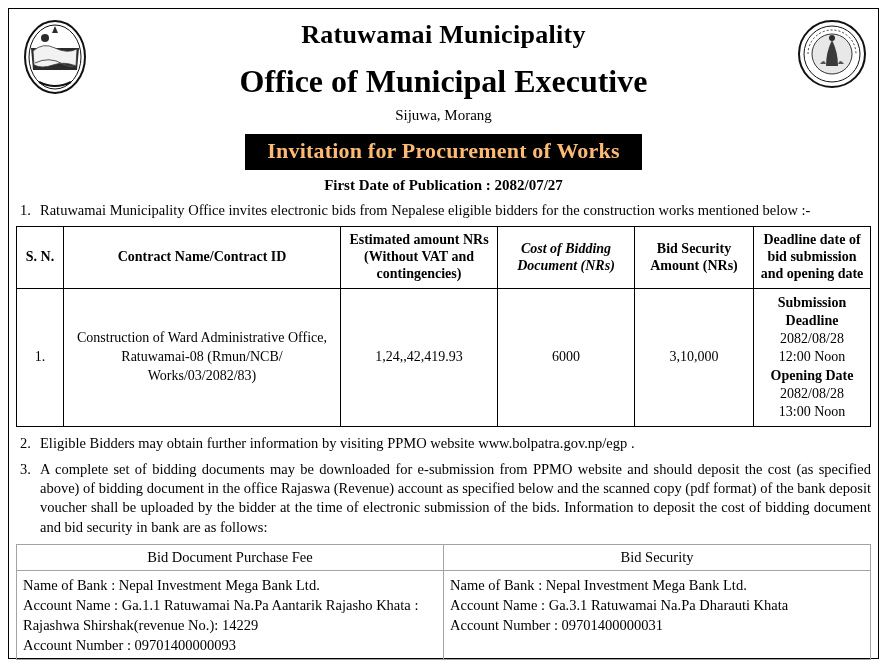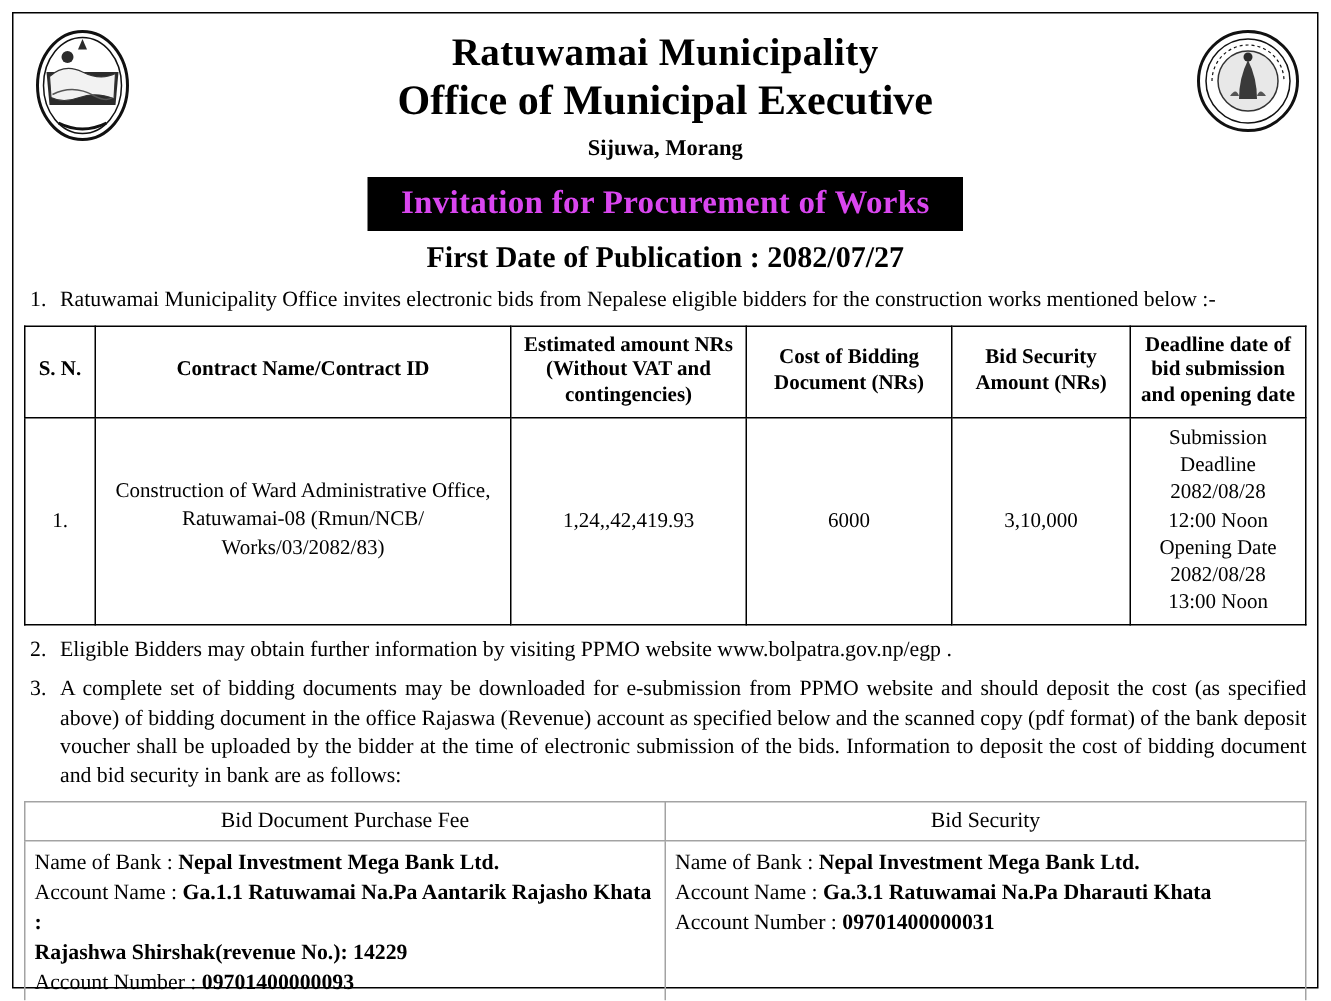--- a/index.html
+++ b/index.html
@@ -57,51 +57,51 @@
     text-align: center;
     padding-top: 6px;
   }
   .org-name {
     font-size: 26px;
     font-weight: bold;
     line-height: 1.15;
     letter-spacing: 0.3px;
   }
   .org-sub {
-    font-size: 28px;
+    font-size: 32px;
     font-weight: bold;
     line-height: 1.2;
-    margin-top: 1px;
+    margin-top: 12px;
   }
   .org-addr1 {
     font-size: 15px;
-    font-weight: bold;
+    font-weight: normal;
     margin-top: 7px;
   }
   .org-addr2 {
     font-size: 15px;
     font-weight: bold;
     margin-top: 3px;
   }
   .banner-wrap {
     text-align: center;
     margin-top: 10px;
   }
   .banner {
     display: inline-block;
     background: #000;
-    color: #d946ef;
+    color: #fdba74;
     font-size: 22px;
     font-weight: bold;
     padding: 4px 22px 6px 22px;
     letter-spacing: 0.2px;
   }
   .pubdate {
     text-align: center;
-    font-size: 20px;
+    font-size: 15px;
     font-weight: bold;
     margin-top: 7px;
   }
 
   
   .clause {
     display: flex;
     font-size: 14.5px;
     line-height: 1.32;
     margin-top: 7px;
@@ -131,31 +131,31 @@
     text-align: center;
   }
   table.main th {
     font-weight: bold;
     line-height: 1.2;
     padding: 5px 4px;
   }
   .col-sn { width: 38px; }
   .col-name { width: 268px; }
   .col-est { width: 148px; }
-  .col-cost { width: 128px; }
+  .col-cost { width: 128px; font-style: italic; }
   .col-sec { width: 110px; }
   .cell-name {
     line-height: 1.35;
     padding: 8px 10px !important;
   }
   .deadline-cell {
     line-height: 1.3;
     padding: 5px 4px !important;
   }
-  .deadline-cell .lbl { font-weight: normal; }
+  .deadline-cell .lbl { font-weight: bold; }
 
   
   table.bank {
     width: 100%;
     border-collapse: collapse;
     margin-top: 7px;
     font-size: 14.5px;
   }
   table.bank th, table.bank td {
     border: 1px solid #a3a3a3;
@@ -163,21 +163,21 @@
     vertical-align: top;
   }
   table.bank th {
     text-align: center;
     font-weight: normal;
     font-size: 14.5px;
   }
   table.bank td {
     line-height: 1.38;
   }
-  .bank-line b { font-weight: bold; }
+  .bank-line b { font-weight: normal; }
 </style>
 </head>
 <body>
 
 <div class="page">
   <div class="outer-border"></div>
   <div class="inner">
 
     <div class="header">
 

